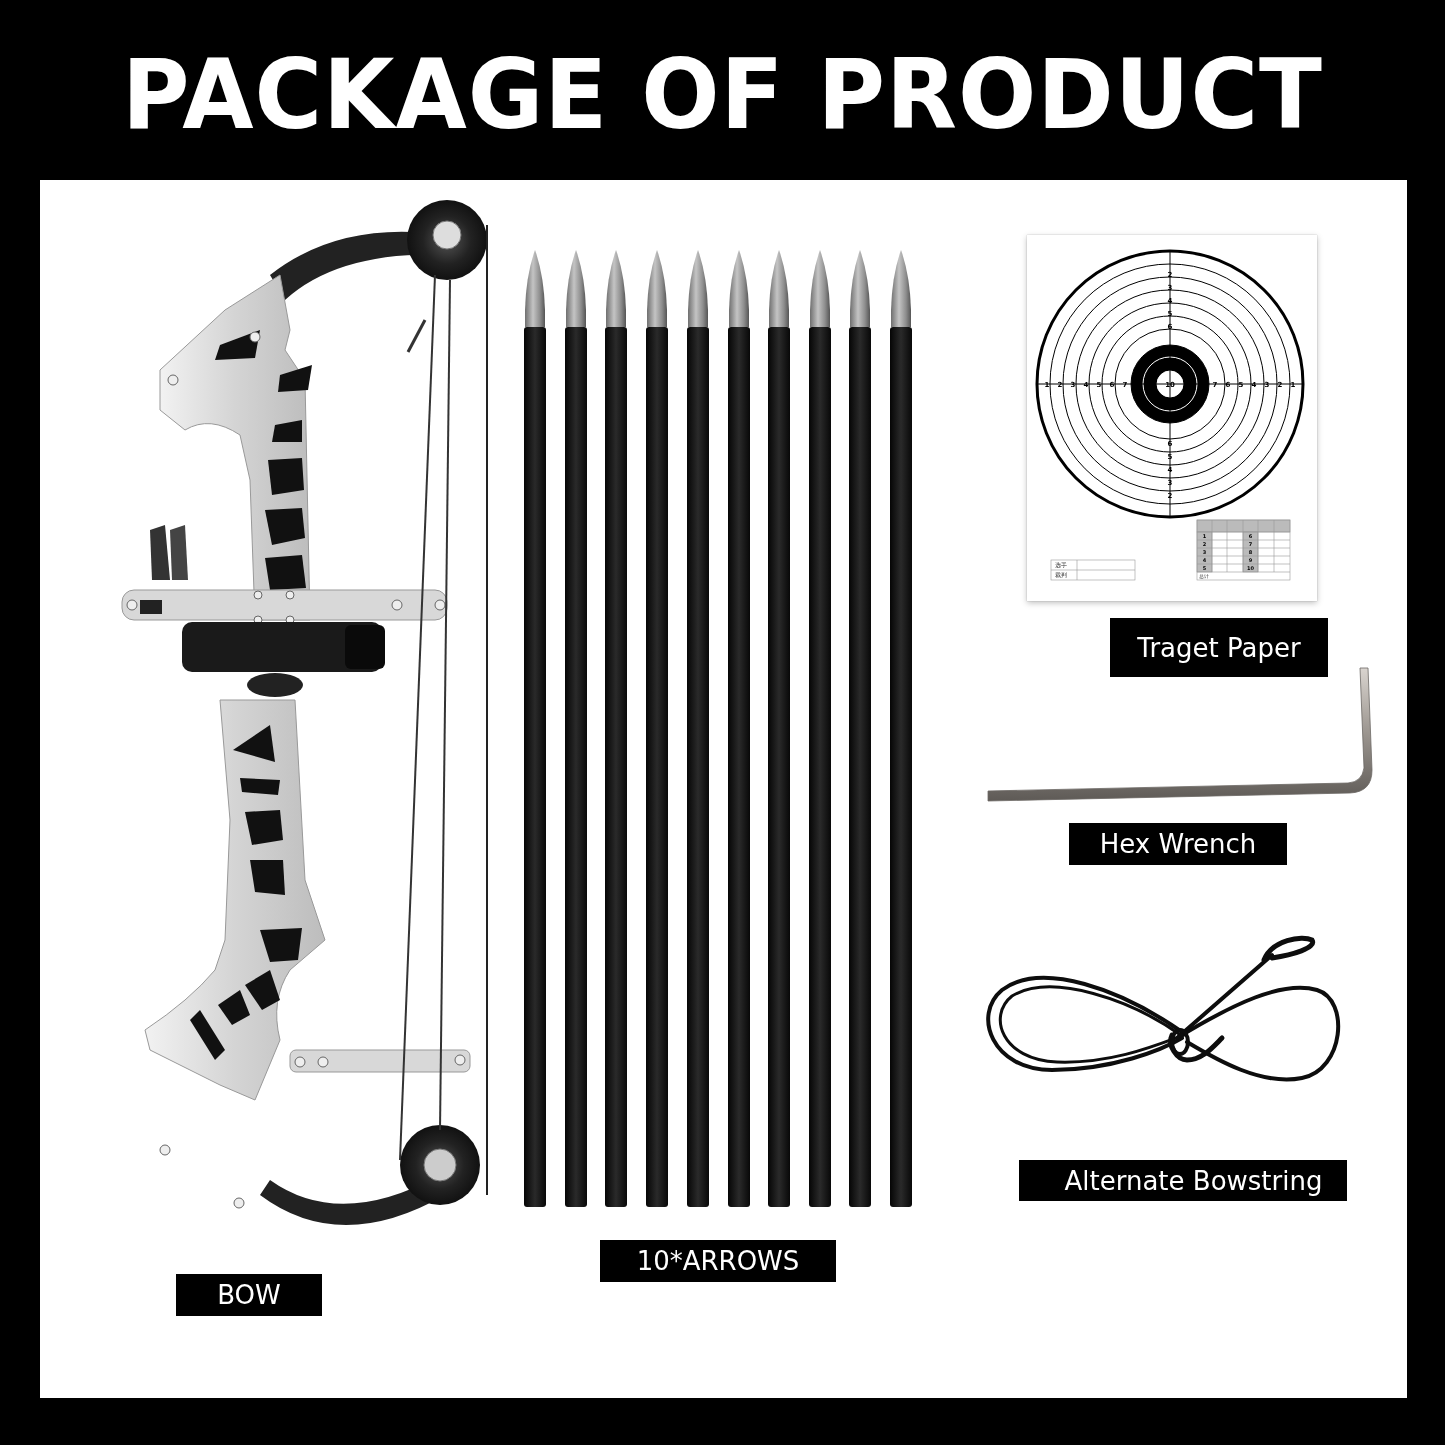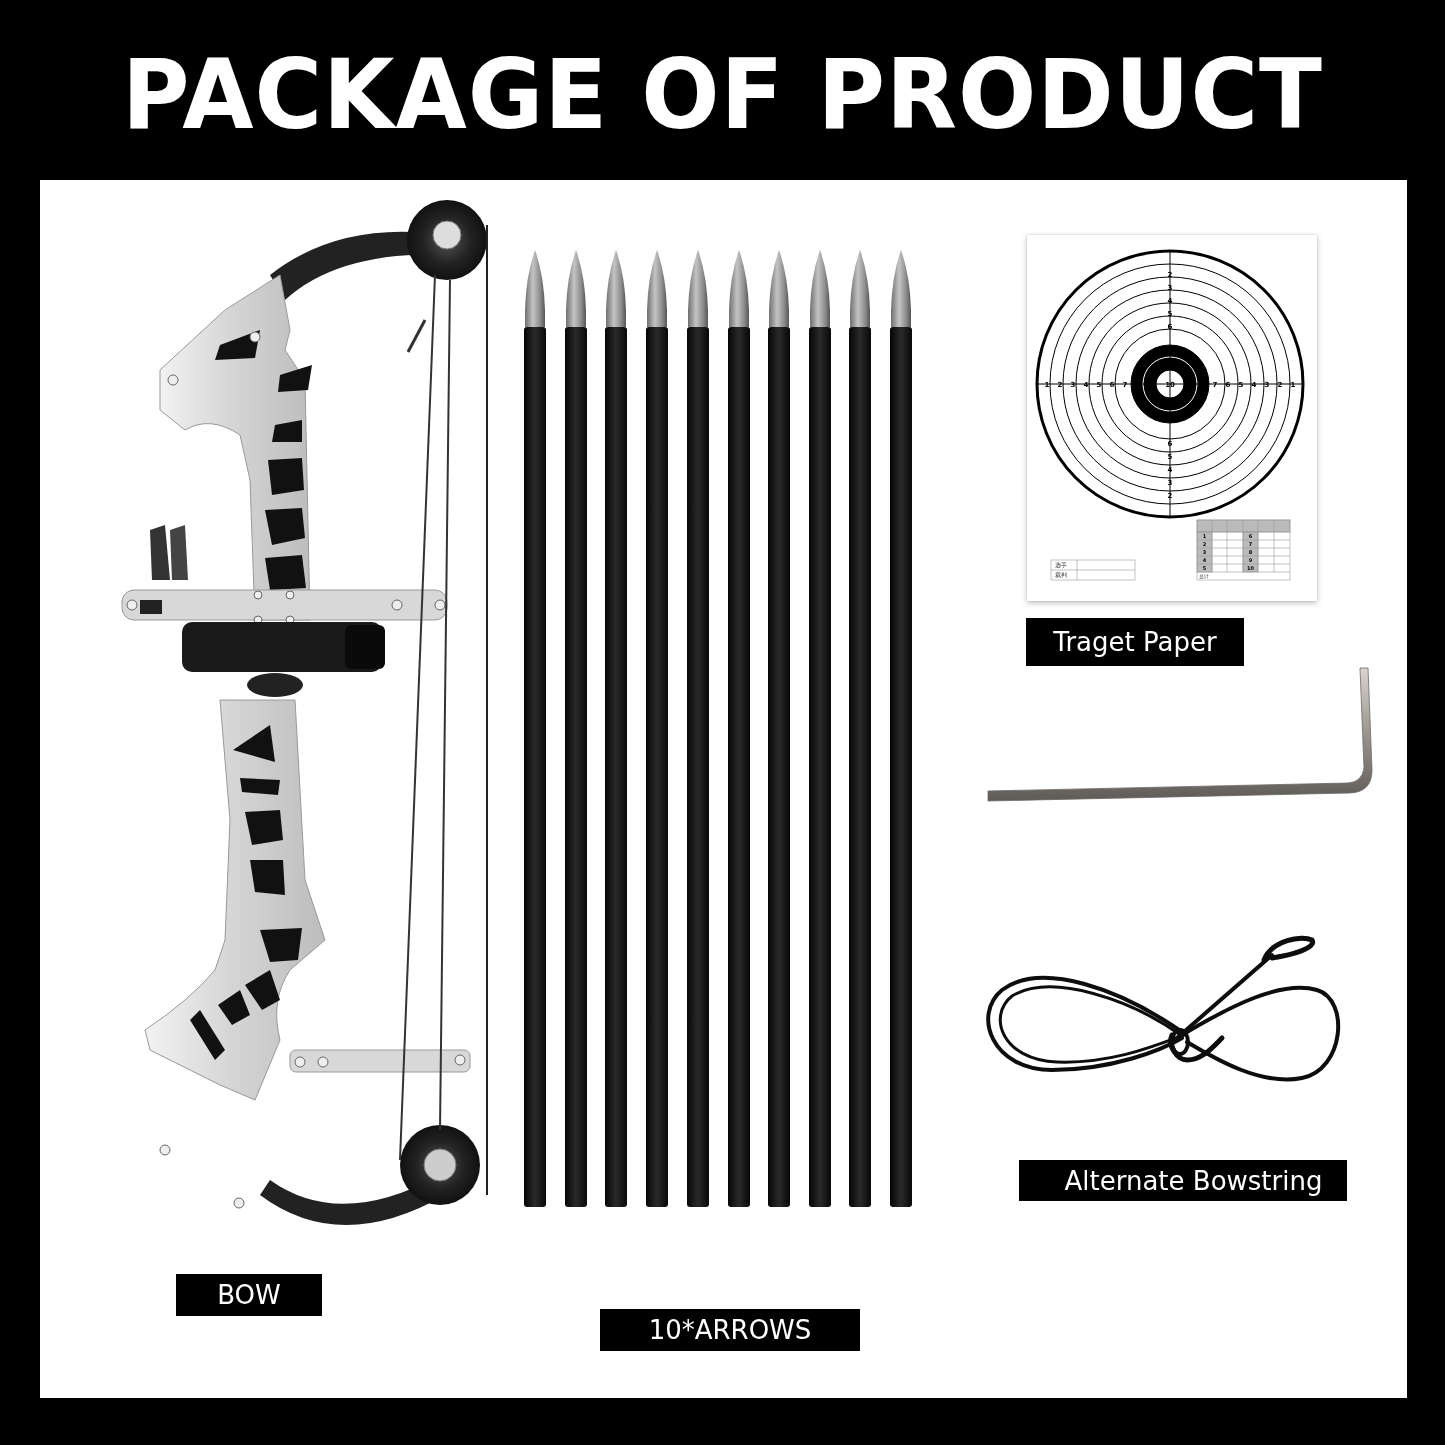--- a/index.html
+++ b/index.html
@@ -251,16 +251,17 @@
     <path d="M210 112 C150 70, 70 40, 30 70 C0 95, 20 150, 80 150 C140 150, 190 130, 210 118" stroke-width="4"></path>
     <path d="M210 116 C160 80, 80 52, 40 76 C15 96, 30 140, 85 142 C140 144, 185 125, 212 115" stroke-width="3"></path>
     <path d="M210 115 C260 85, 310 60, 345 70 C378 80, 372 150, 330 158 C290 166, 245 140, 215 122" stroke-width="4"></path>
     <path d="M205 118 L300 35" stroke-width="4"></path>
     <path d="M292 40 C300 20, 330 15, 340 20 C345 28, 320 35, 300 38" stroke-width="5"></path>
     <path d="M200 115 C195 125, 205 140, 215 140 C230 140, 240 128, 250 118" stroke-width="5"></path>
     <ellipse cx="208" cy="122" rx="8" ry="12" stroke-width="4"></ellipse>
   </svg>
 
   <div class="label" style="left:112px;top:1094px;width:146px;height:42px;margin-left:24px;">BOW</div>
-  <div class="label" style="left:560px;top:1129px;width:260px;height:42px;">10*ARROWS</div>
-  <div class="label" style="left:986px;top:438px;width:218px;height:48px;">Traget Paper</div>
+  <div class="label" style="left:560px;top:1060px;width:236px;height:42px;">10*ARROWS</div>
+  <div class="label" style="left:1070px;top:438px;width:218px;height:59px;">Traget Paper</div>
+  <div class="label" style="left:1029px;top:643px;width:218px;height:42px;">Hex Wrench</div>
   <div class="label" style="left:979px;top:980px;width:307px;height:41px;padding-left:21px;">Alternate Bowstring</div>
 </div>
 
 </body></html>

